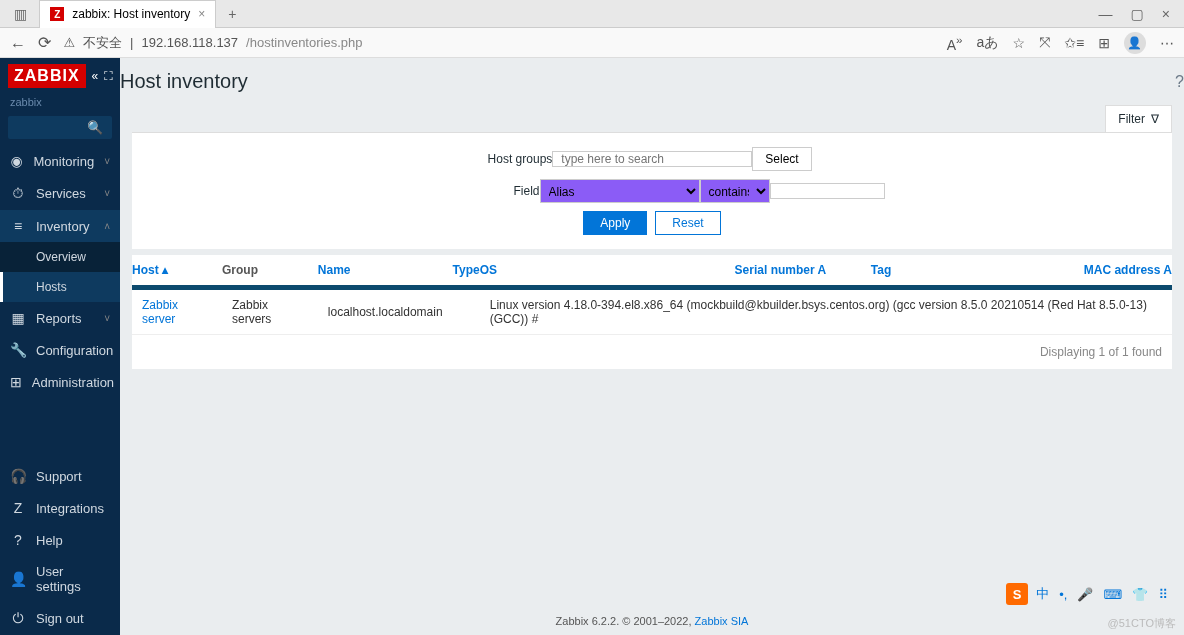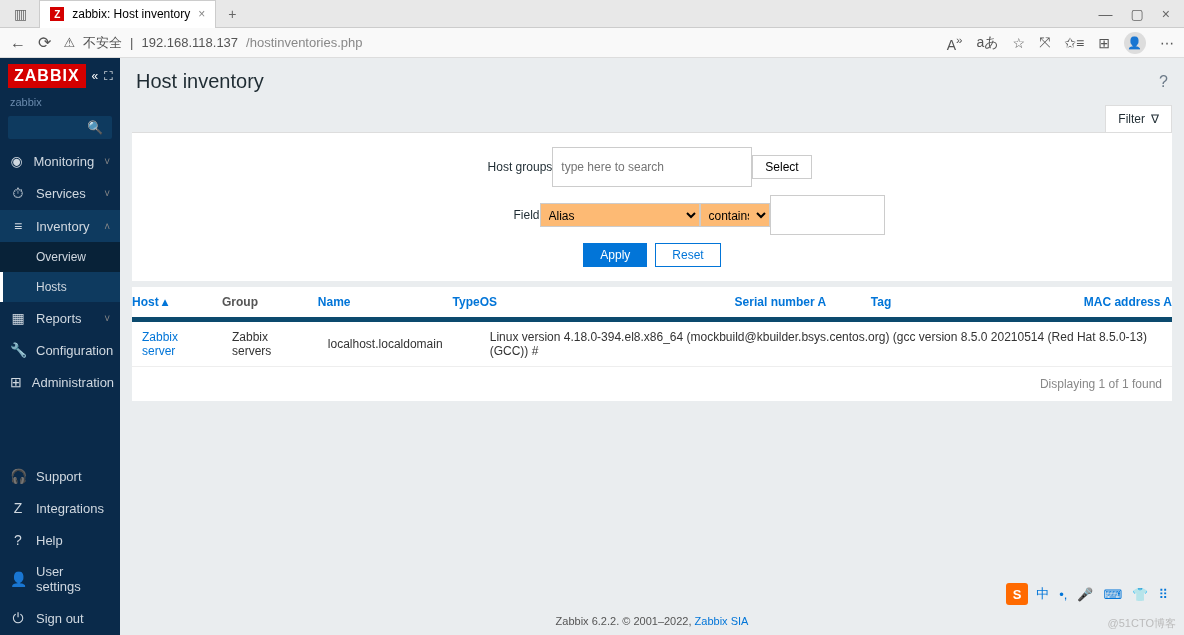--- a/index.html
+++ b/index.html
@@ -24,30 +24,30 @@
 .search-box{margin:6px 8px;background:#0e3a5f;border-radius:2px;display:flex;align-items:center;justify-content:flex-end;padding:4px 8px;color:#fff}
 .nav-item{display:flex;align-items:center;padding:8px 10px;gap:10px;cursor:pointer;color:#d0d8e0}
 .nav-item.active{background:#0e3a5f}
 .nav-icon{width:16px;text-align:center;font-size:14px}
 .chev{margin-left:auto;font-size:10px;color:#888}
 .sub-nav{background:#082238}
 .sub-item{padding:8px 10px 8px 36px;cursor:pointer;color:#d0d8e0;font-size:12px}
 .sub-item.active{background:#0e3a5f;border-left:3px solid #fff;padding-left:33px}
 .spacer{flex:1}
 .content{flex:1;display:flex;flex-direction:column;background:#eaedef;min-height:0}
-.page-header{display:flex;align-items:center;padding:12px 16px;background:#eaedef}
+.page-header{display:flex;align-items:center;padding:12px 0;background:#eaedef}
 .page-title{font-size:20px;color:#1f2c33;font-weight:normal}
 .help-icon{color:#6c7a88;font-size:16px}
 .filter-tab{display:flex;justify-content:flex-end;padding:0 12px}
 .filter-btn{background:#fff;padding:6px 12px;border:1px solid #ddd;border-bottom:none;font-size:12px;color:#1f2c33;display:flex;align-items:flex-start;gap:6px;cursor:pointer}
 .filter-panel{background:#fff;margin:0 12px;padding:14px 0;border-top:1px solid #ddd}
 .form-row{display:flex;align-items:center;justify-content:center;margin-bottom:8px;font-size:12px}
 .form-label{width:180px;text-align:right;color:#1f2c33}
-.form-input{border:1px solid #ccc;padding:4px 8px;font-size:12px;width:200px;height:40px}
-.form-select{border:1px solid #ccc;padding:4px 4px;font-size:12px;height:24px;background:#fdba74}
+.form-input{border:1px solid #ccc;padding:4px 8px;font-size:12px;width:200px;height:16px}
+.form-select{border:1px solid #ccc;padding:4px 4px;font-size:12px;height:24px;background:#8b5cf6}
 .select-btn{border:1px solid #ccc;padding:4px 12px;font-size:12px;background:#fff;cursor:pointer}
 .btn-row{display:flex;justify-content:center;gap:8px;margin-top:2px}
 .btn-primary{background:#0275d8;color:#fff;border:1px solid #0275d8;padding:4px 16px;font-size:12px;cursor:pointer}
 .btn-secondary{background:#fff;color:#0275d8;border:1px solid #0275d8;padding:4px 16px;font-size:12px;cursor:pointer}
 .table-wrap{margin:6px 12px;background:#fff;font-size:12px}
 table{width:100%;border-collapse:collapse}
 th{text-align:left;padding:8px 0;font-weight:bold;color:#555;border-bottom:5px solid #0c4a6e;font-size:12px}
 th.link{color:#0275d8;cursor:pointer}
 td{padding:8px 10px;border-bottom:1px solid #eee;color:#333}
 td.link{color:#0275d8;cursor:pointer}

